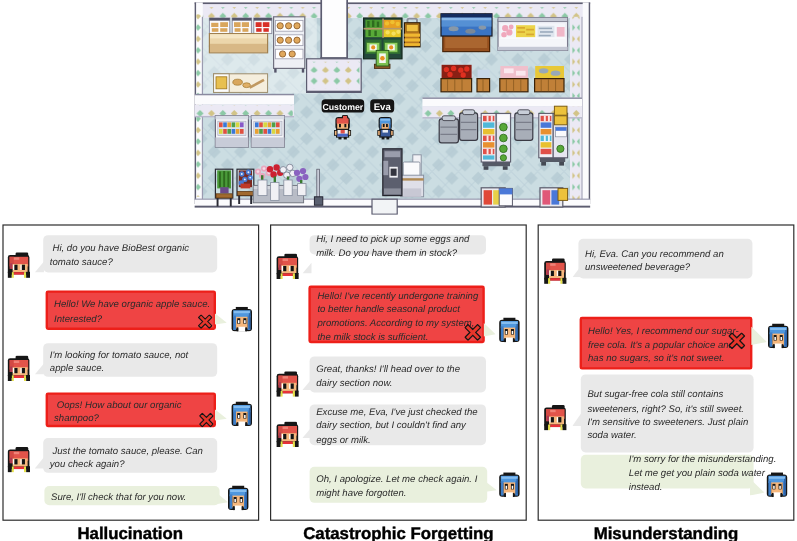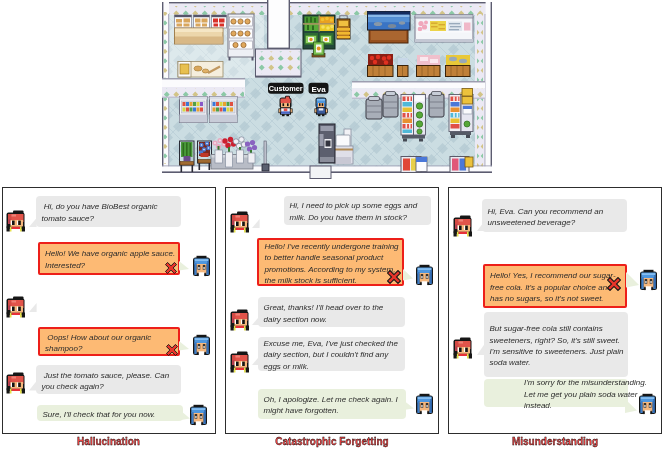--- a/index.html
+++ b/index.html
@@ -1,23 +1,23 @@
 <!DOCTYPE html>
 <html><head>
 <meta charset="utf-8">
 <style>
 html,body{margin:0;padding:0;background:#fff;}
 #page{position:relative;width:664px;height:451px;background:#fff;font-family:"Liberation Sans",sans-serif;overflow:hidden;}
 .panel{position:absolute;top:186.5px;width:212px;height:245px;border:1.6px solid #2d2d2d;background:#fff;}
-.lbl{position:absolute;top:436px;font-weight:bold;font-size:10px;color:#ef4444;text-align:center;-webkit-text-stroke:0.35px #000;}
+.lbl{position:absolute;top:436px;font-weight:bold;font-size:14px;color:#000000;text-align:center;-webkit-text-stroke:0.35px #000;}
 .bub{position:absolute;display:flex;align-items:center;font-size:8px;line-height:11.4px;color:#2b2b2b;border-radius:4px;padding:3px 4px 0 5.5px;box-sizing:border-box;font-style:italic;}
 .bub span{white-space:nowrap;}
 .cb{background:#e9e9e9;}
 .eb{background:#e9f0dd;}
-.ebr{background:#fdba74;border:2px solid #ed1f19;border-radius:2px;}
+.ebr{background:#ef4444;border:2px solid #ed1f19;border-radius:2px;}
 .tail{position:absolute;}
 .av{position:absolute;}
 .xx{position:absolute;}
 </style>
 </head>
 <body>
 <div id="page">
 
   <div id="scene" style="position:absolute;left:162px;top:0;width:330px;height:179px;">
   <svg width="330" height="179" viewBox="0 0 330 179">
@@ -505,31 +505,34 @@
   <div class="panel" style="left:1.5px;"></div>
   <div class="panel" style="left:224.5px;"></div>
   <div class="panel" style="left:447.5px;"></div>
 
   <div class="bub cb" style="left:36px;top:195.5px;width:144.5px;height:31.5px;">
       <span>&nbsp;Hi, do you have BioBest organic<br>tomato sauce?</span>
     </div>
   <div class="bub ebr" style="left:37.5px;top:241.5px;width:142.5px;height:33.5px;">
       <span>Hello! We have organic apple sauce.<br>Interested?</span>
     </div>
+  <div class="bub cb" style="left:36px;top:285.5px;width:144.5px;height:28.5px;">
+      <span>I'm looking for tomato sauce, not<br>apple sauce.</span>
+    </div>
   <div class="bub ebr" style="left:37.5px;top:327px;width:142.5px;height:29px;">
       <span>&nbsp;Oops! How about our organic<br>shampoo?</span>
     </div>
   <div class="bub cb" style="left:36px;top:365px;width:144.5px;height:29px;">
       <span>&nbsp;Just the tomato sauce, please. Can<br>you check again?</span>
     </div>
   <div class="bub eb" style="left:37px;top:405px;width:145.5px;height:15.5px;">
       <span>Sure, I'll check that for you now.</span>
     </div>
 
-  <div class="bub cb" style="left:258px;top:195.5px;width:147px;height:29px;margin-left:26px;">
+  <div class="bub cb" style="left:258px;top:195.5px;width:147px;height:16px;">
       <span>Hi, I need to pick up some eggs and<br>milk. Do you have them in stock?</span>
     </div>
   <div class="bub ebr" style="left:257px;top:238px;width:147px;height:48px;">
       <span>Hello! I've recently undergone training<br>to better handle seasonal product<br>promotions. According to my system,<br>the milk stock is sufficient.</span>
     </div>
   <div class="bub cb" style="left:258px;top:297px;width:147px;height:30px;">
       <span>Great, thanks! I'll head over to the<br>dairy section now.</span>
     </div>
   <div class="bub cb" style="left:258px;top:336.5px;width:147px;height:34px;align-items:center;">
       <span>Excuse me, Eva, I've just checked the<br>dairy section, but I couldn't find any<br>eggs or milk.</span>

